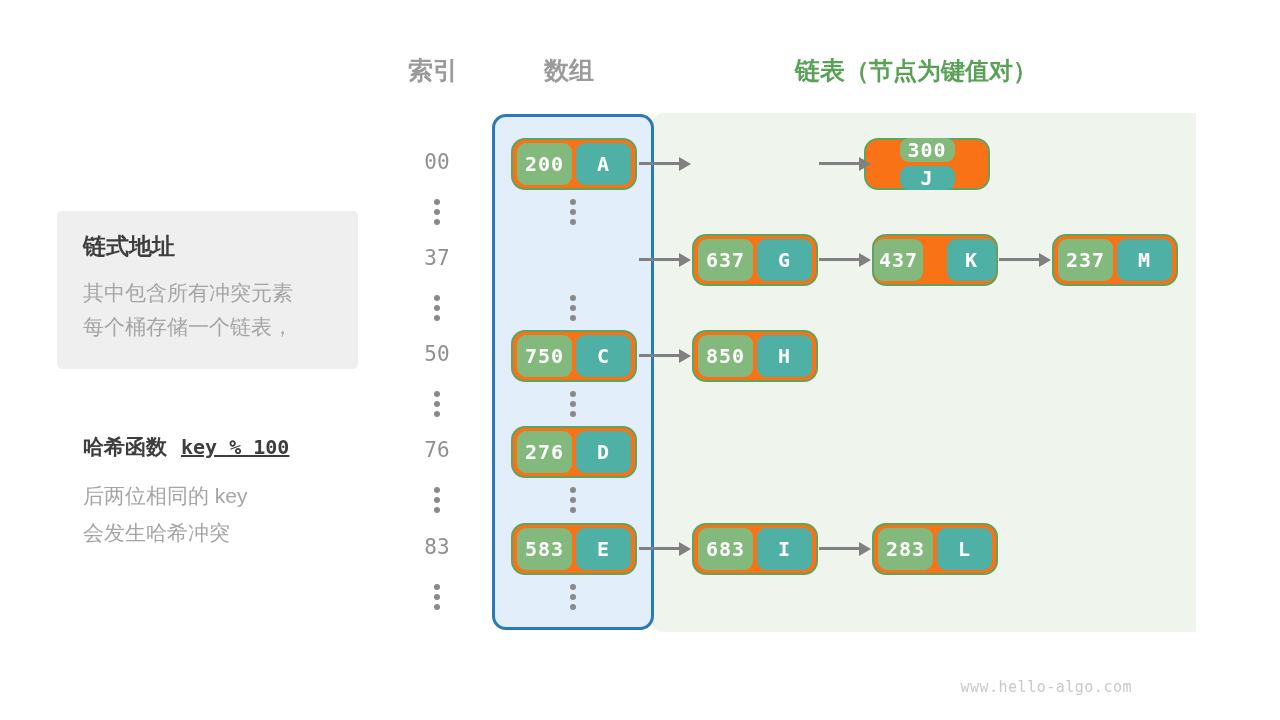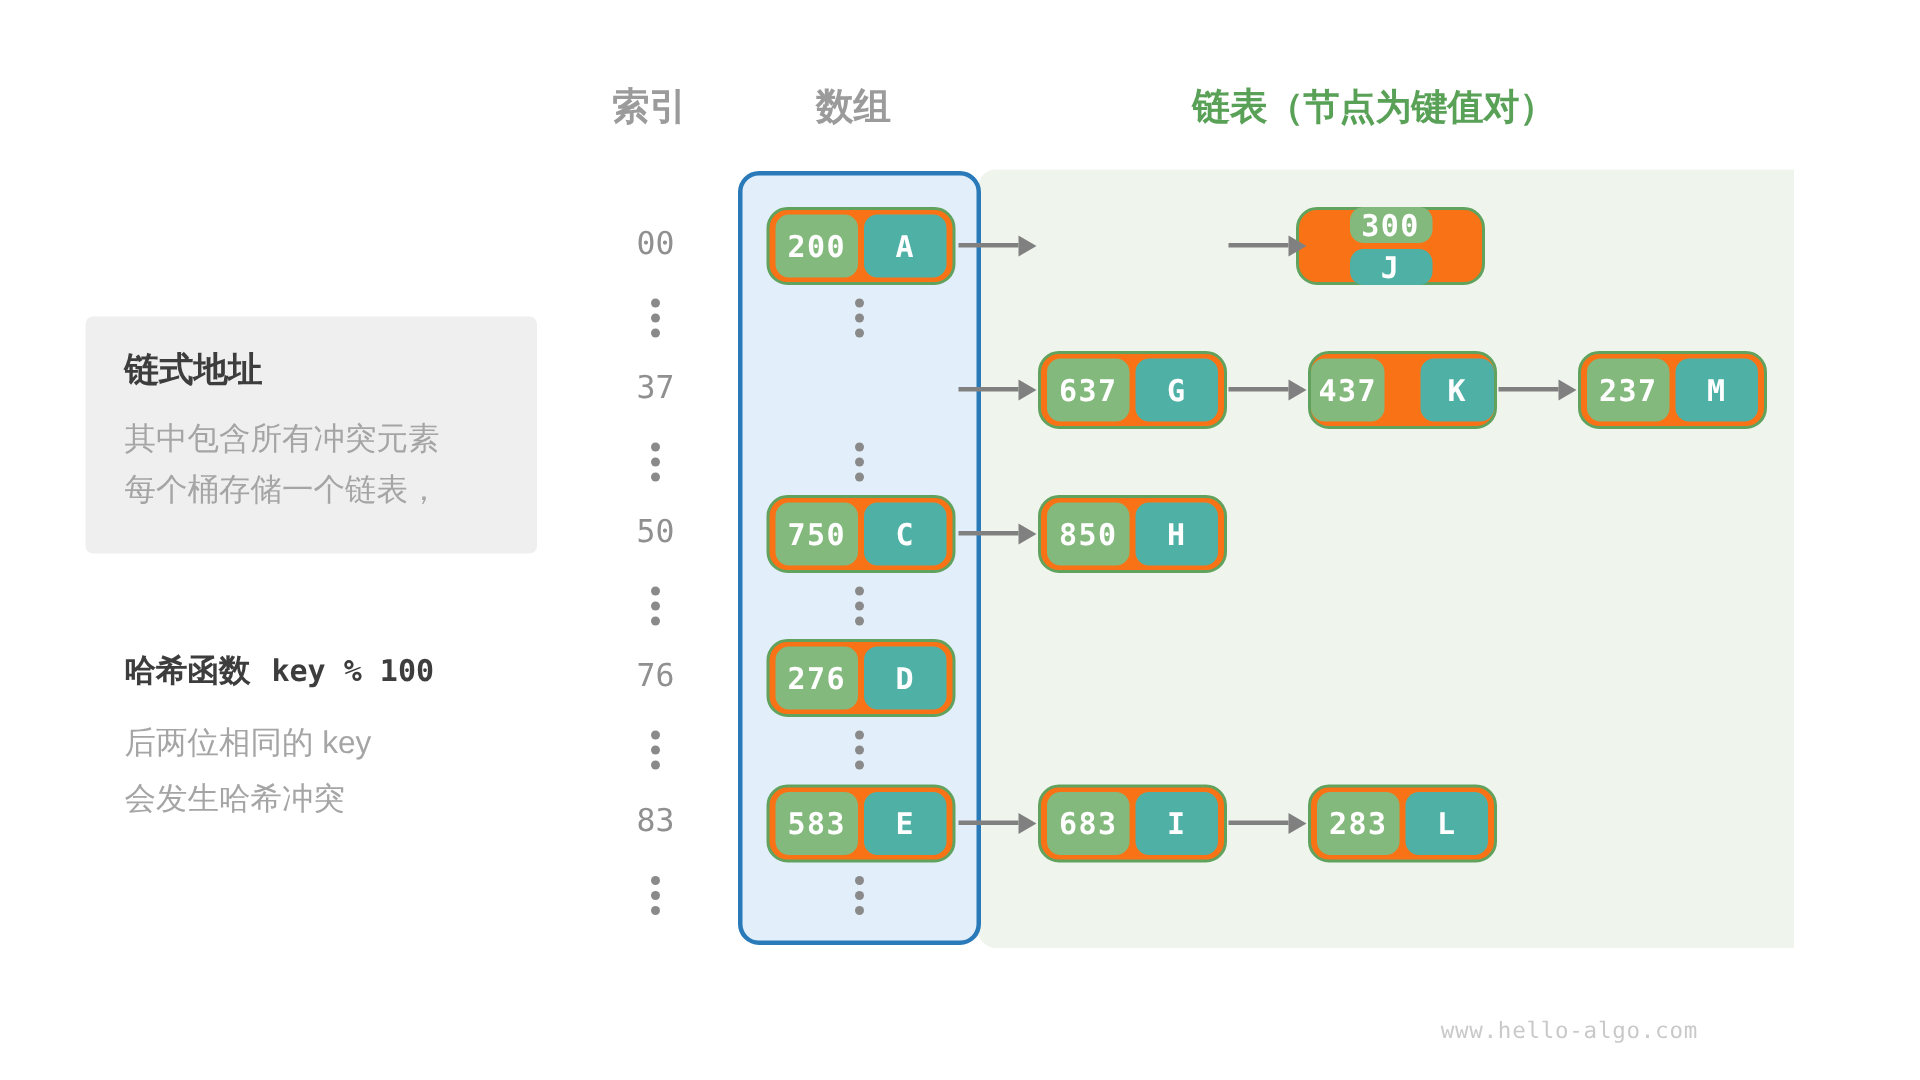--- a/index.html
+++ b/index.html
@@ -48,21 +48,21 @@
 
   .note-box{position:absolute;left:57px;top:211px;width:301px;height:158px;
     background:var(--note_box_bg);border-radius:5px;box-sizing:border-box;
     padding:20px 26px;}
   .note-title{font-size:23px;font-weight:700;color:var(--text_dark);margin-bottom:14px;}
   .note-line{font-size:21px;color:var(--text_muted);line-height:34px;}
 
   .hash-note{position:absolute;left:83px;top:433px;width:300px;}
   .hash-title{font-size:21px;font-weight:700;color:var(--text_dark);margin-bottom:16px;white-space:nowrap;}
   .hash-title .mono{font-family:"DejaVu Sans Mono","Liberation Mono",monospace;
-    font-size:20px;margin-left:14px;}
+    font-size:20px;margin-left:14px;text-decoration:underline;}
   .hash-line{font-size:21px;color:var(--text_muted);line-height:37px;}
 
   .watermark{position:absolute;right:64px;top:678px;
     font-family:"DejaVu Sans Mono","Liberation Mono",monospace;
     font-size:15px;color:var(--watermark_gray);letter-spacing:0.5px;}
 </style>
 </head>
 <body>
 
 <div id="stage">

